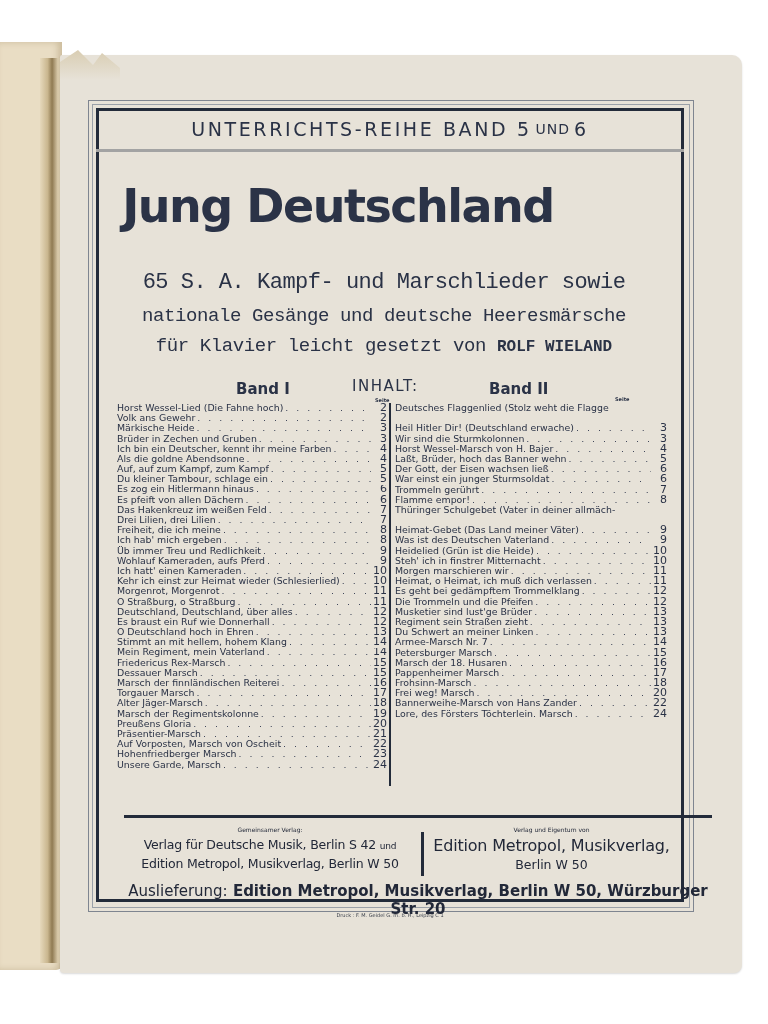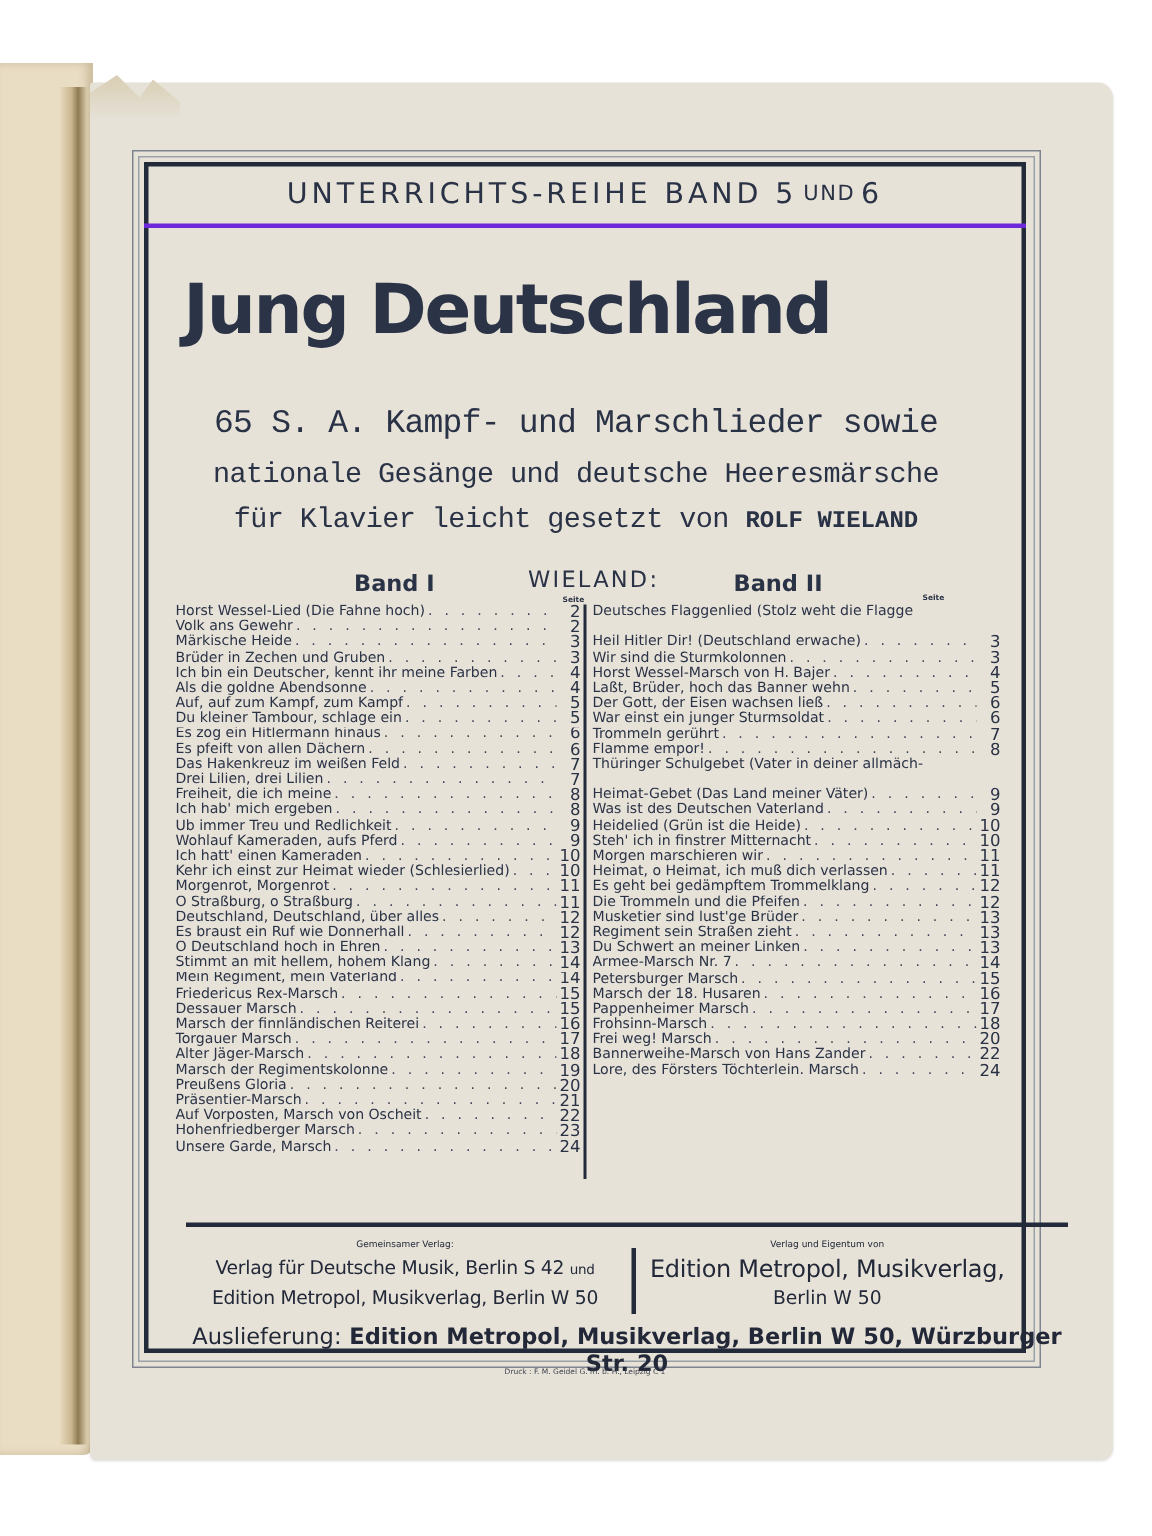--- a/index.html
+++ b/index.html
@@ -33,21 +33,21 @@
   .frame-mid {
     position:absolute; left:92px; top:104px; width:596px; height:802px;
     border:1px solid #9aa0a8;
   }
   .frame-inner {
     position:absolute; left:96px; top:108px; width:588px; height:794px;
     border:3px solid #232b3a; box-sizing:border-box;
   }
   .series {
     position:absolute; left:96px; top:108px; width:588px; height:44px;
-    border-bottom:3px solid #6d28d9; box-sizing:border-box;
+    border-bottom:3px solid #a3a3a3; box-sizing:border-box;
     display:flex; align-items:center; justify-content:center;
     font-family:"DejaVu Sans", sans-serif; color:#2a3246;
     font-size:19px; letter-spacing:2.6px;
   }
   .series .small { font-size:14px; letter-spacing:1px; margin:0 4px; }
   .title {
     position:absolute; left:96px; top:176px; width:484px; text-align:center;
     font-family:"DejaVu Sans", sans-serif; font-weight:bold; color:#2b3347;
     font-size:46px; letter-spacing:-1.5px; line-height:60px;
   }
@@ -132,21 +132,21 @@
 <div class="title">Jung Deutschland</div>
 
 <div class="subtitle sub1">65 S. A. Kampf- und Marschlieder sowie</div>
 <div class="subtitle sub2">nationale Gesänge und deutsche Heeresmärsche</div>
 <div class="subtitle sub3">
   <span>für Klavier leicht gesetzt von</span>
   <span class="author">ROLF WIELAND</span>
 </div>
 
 <div class="col-head" style="left:236px;top:380px;">Band I</div>
-<div class="inhalt">WIELAND:</div>
+<div class="inhalt">INHALT:</div>
 <div class="col-head" style="left:489px;top:380px;">Band II</div>
 <div class="seite" style="left:375px;top:397px;">Seite</div>
 <div class="seite" style="left:615px;top:396px;">Seite</div>
 
 <ul class="toc toc-left" id="toc-left">
     <li>
       <span class="name">Horst Wessel-Lied (Die Fahne hoch)</span>
       <span class="dots"></span>
       <span class="pg">2</span>
     </li>

